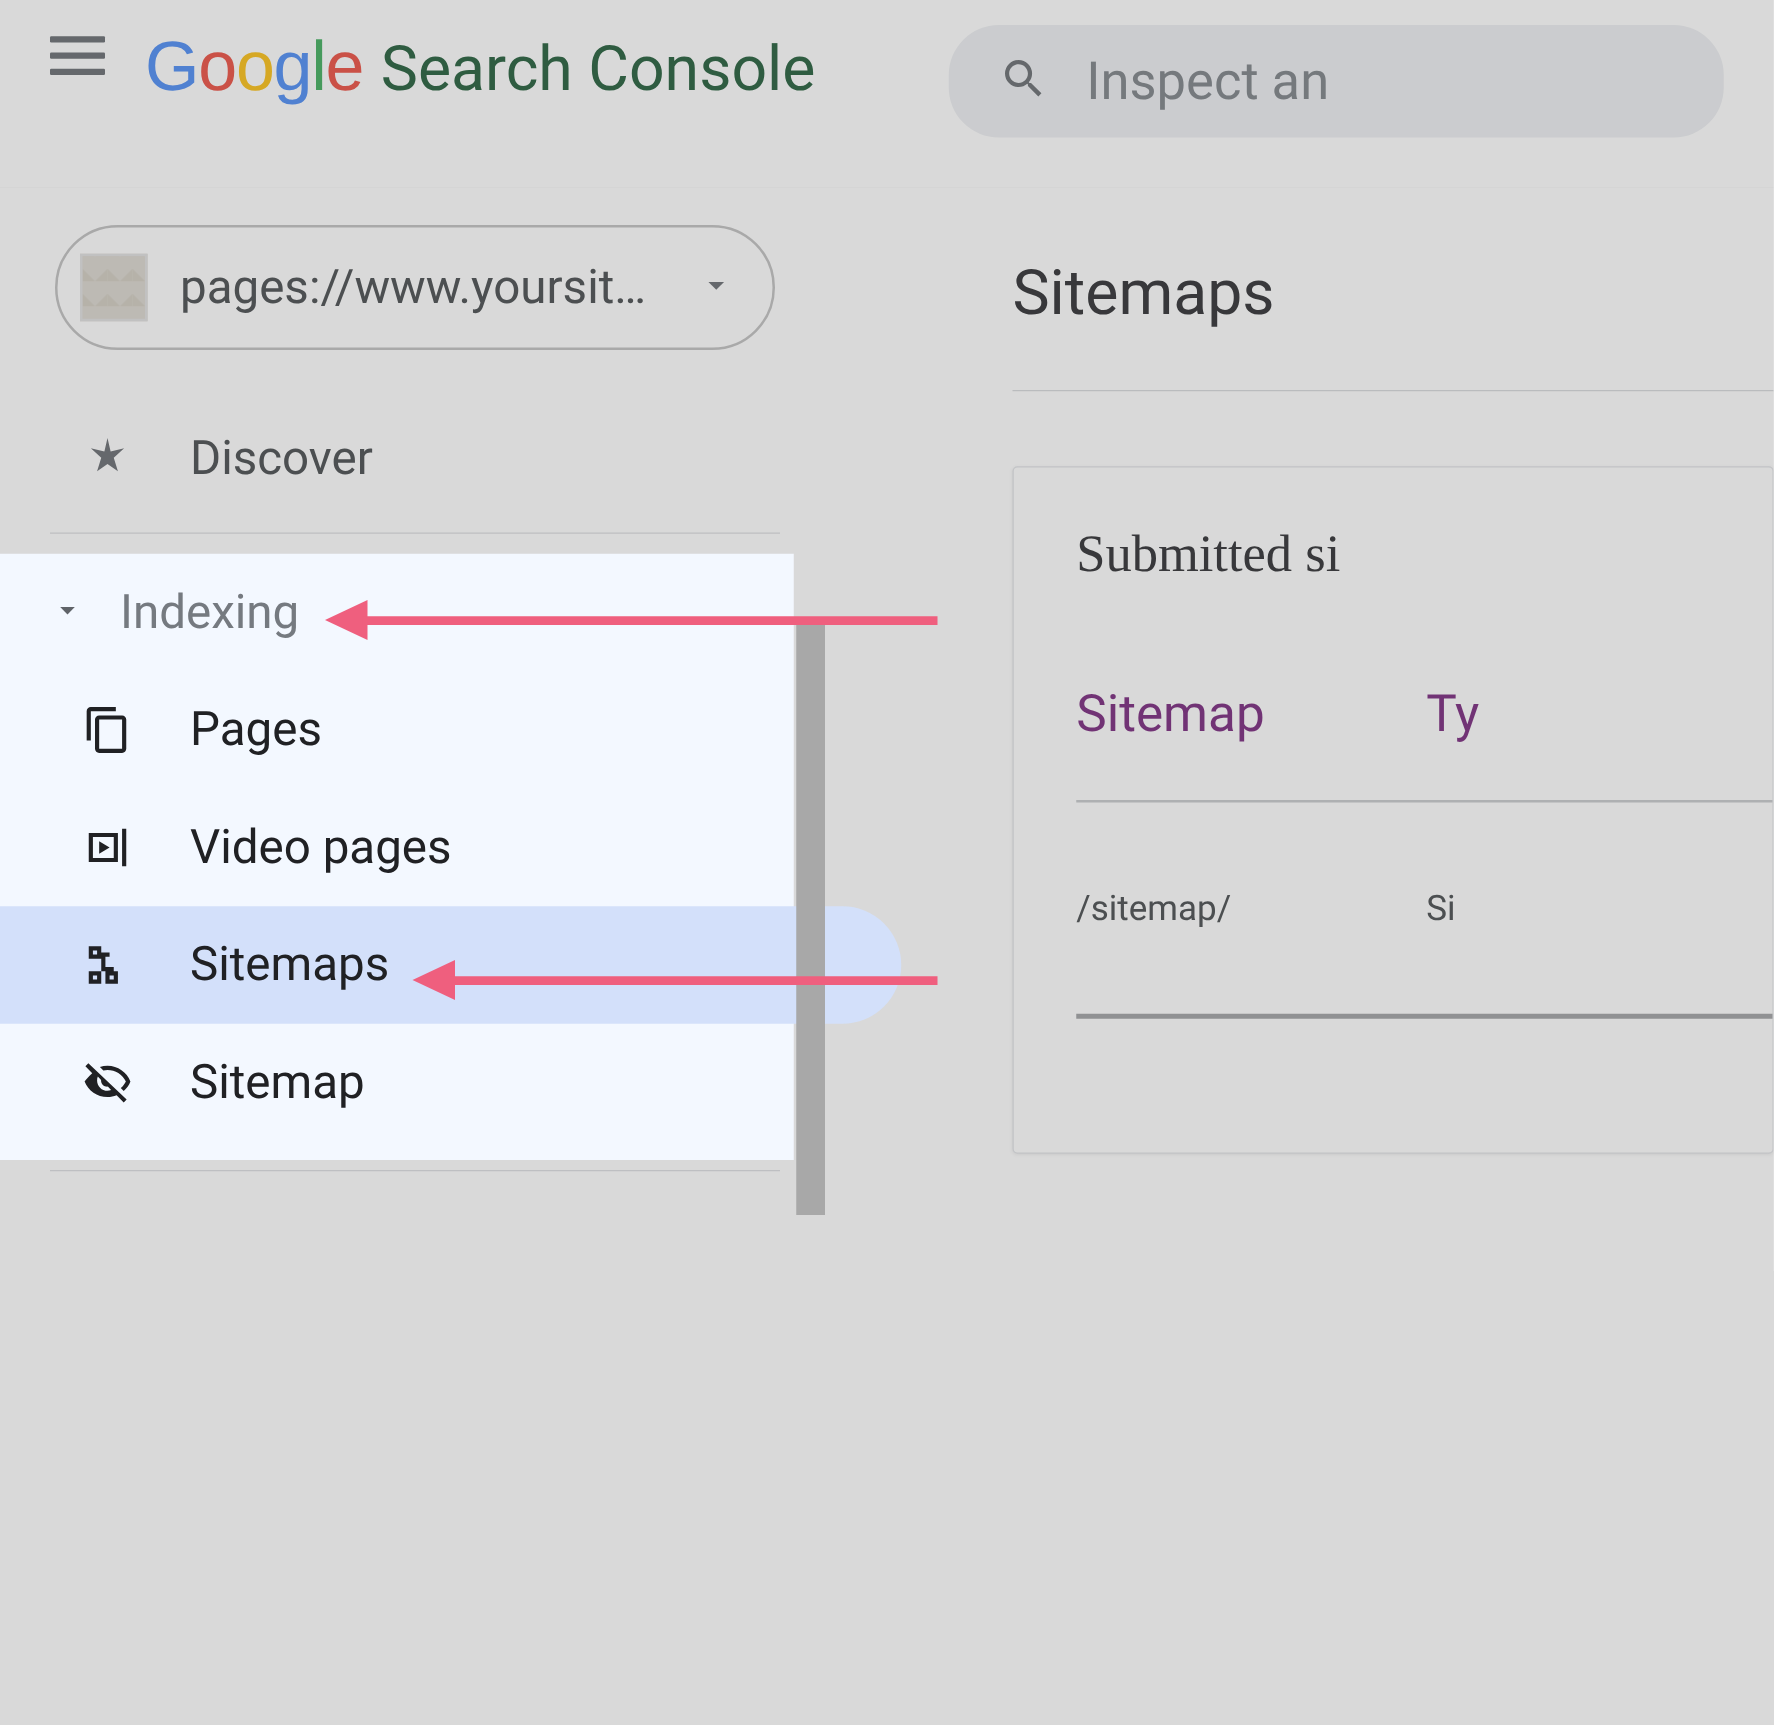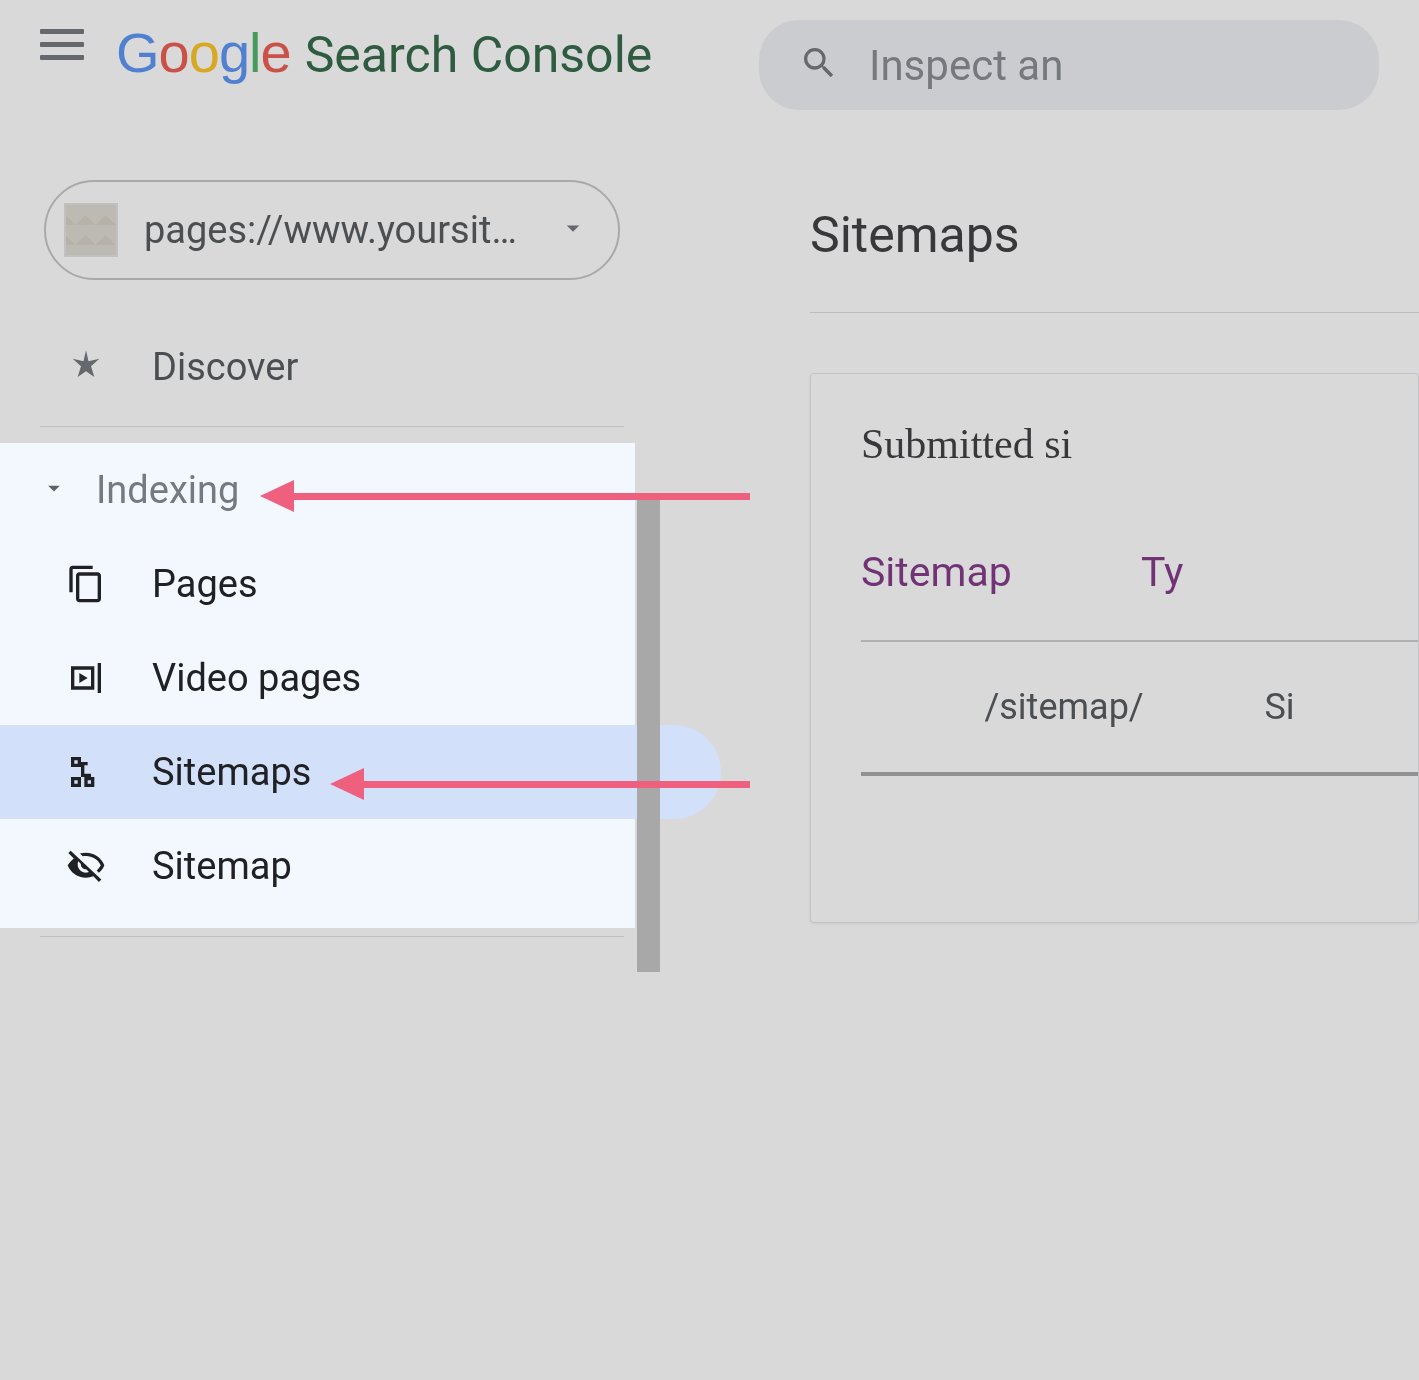--- a/index.html
+++ b/index.html
@@ -179,24 +179,23 @@
     font-size: 42px; color: #202124; margin-bottom: 80px; font-family: Liberation Serif, serif;
   }
   .th-row {
     display: flex; gap: 100px;
     font-size: 41px; color: #701a75;
     padding-bottom: 44px;
     border-bottom: 2px solid #c4c6c9;
   }
   .td-row {
     display: flex; gap: 100px;
-    font-size: 36px; color: #3c4043;
-    padding: 44px 0;
+    font-size: 28px; color: #3c4043;
+    padding: 68px 0;
     border-bottom: 4px solid #9a9c9f;
-    justify-content: center;
   }
   .col-sitemap { width: 180px; }
 
   .arrow {
     position: absolute;
     z-index: 70;
     pointer-events: none;
   }
   .arrow-line {
     position: absolute;

